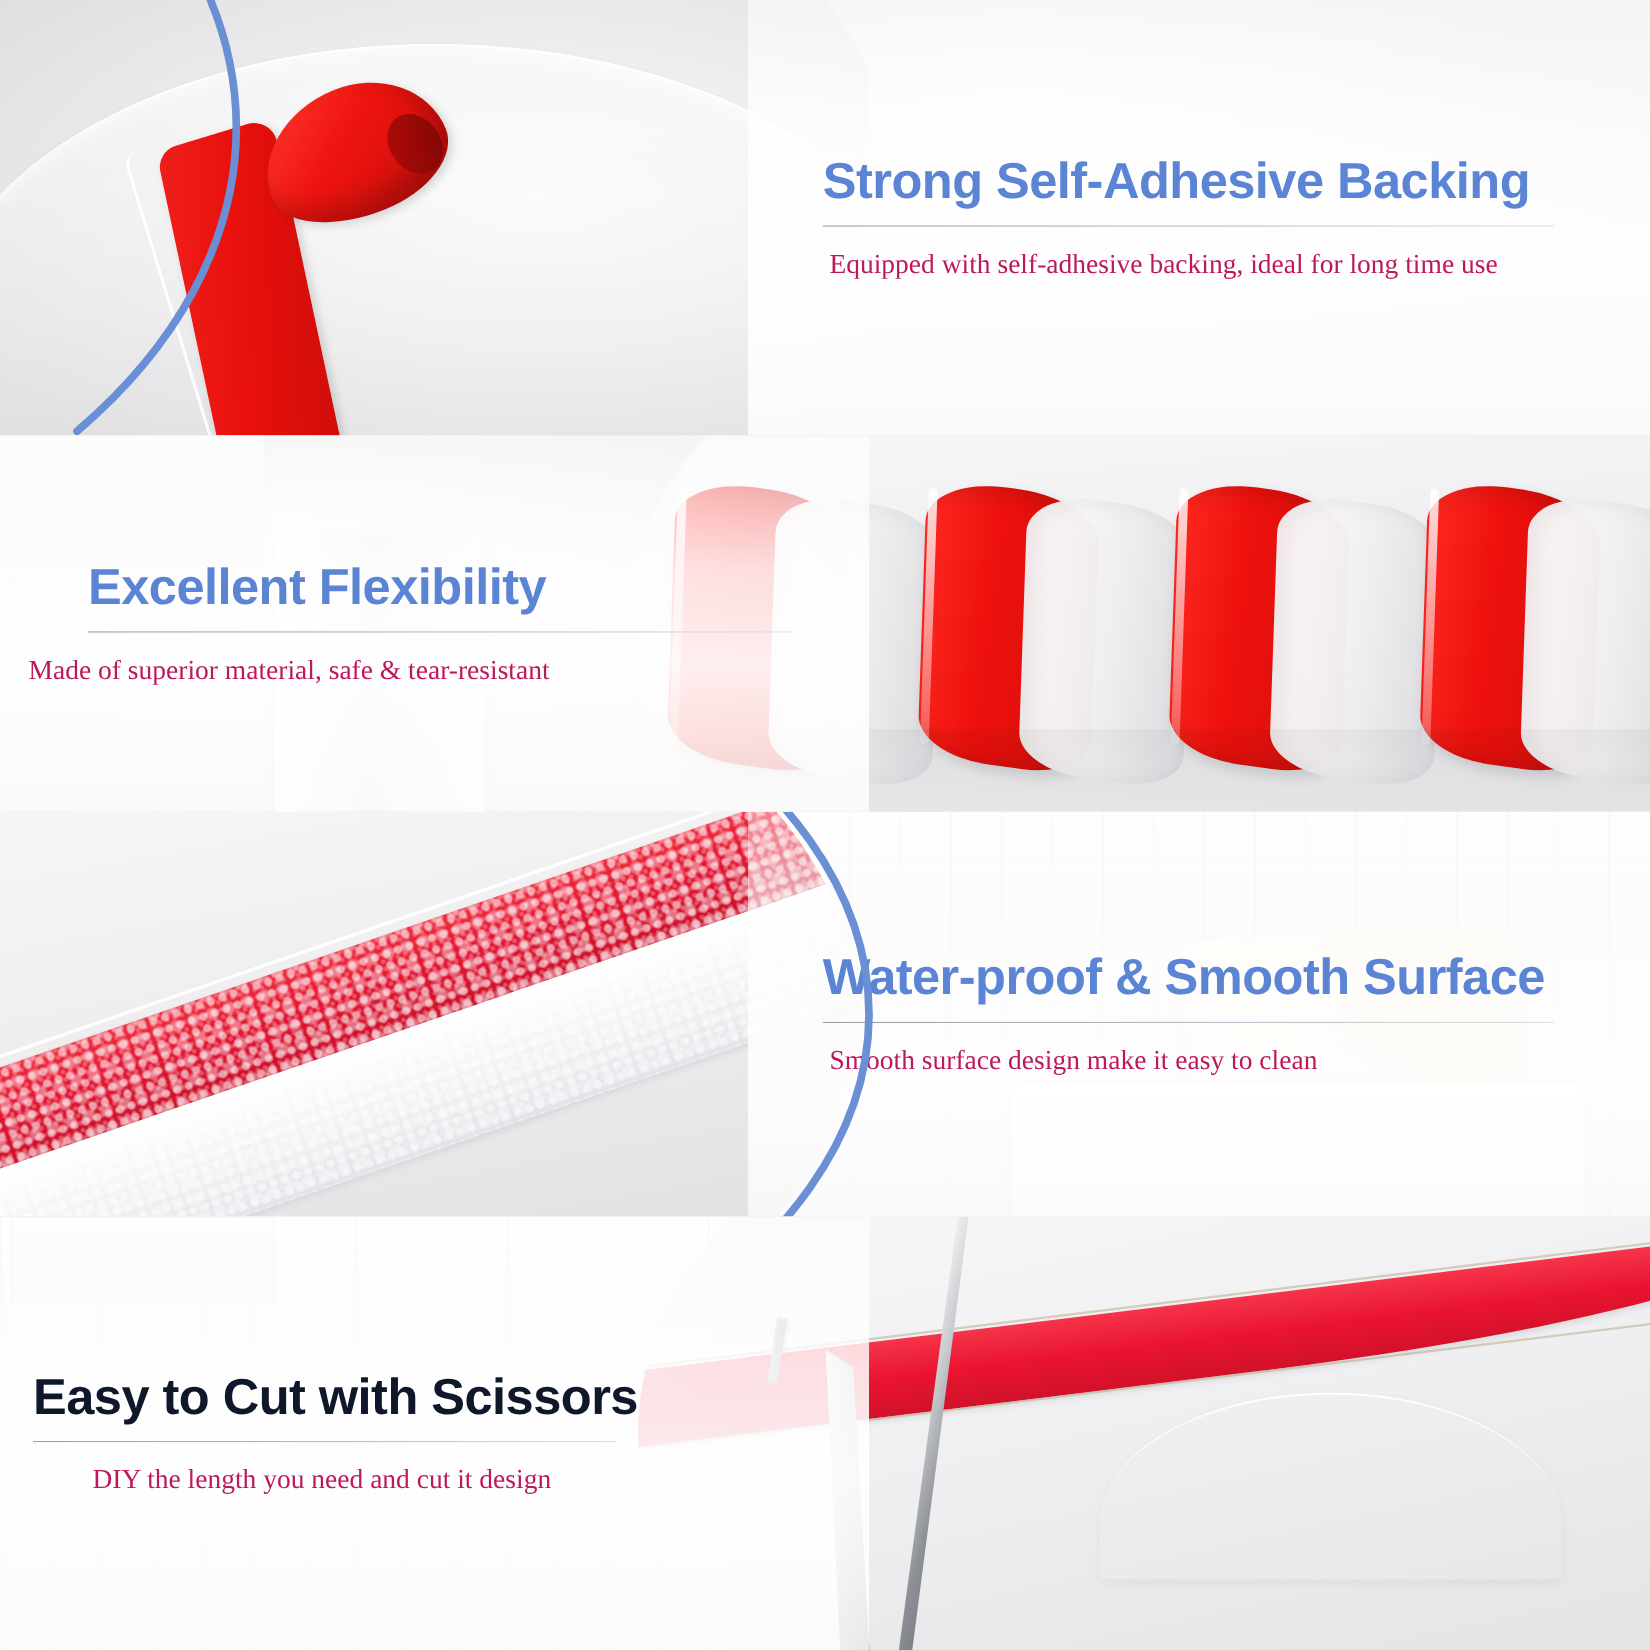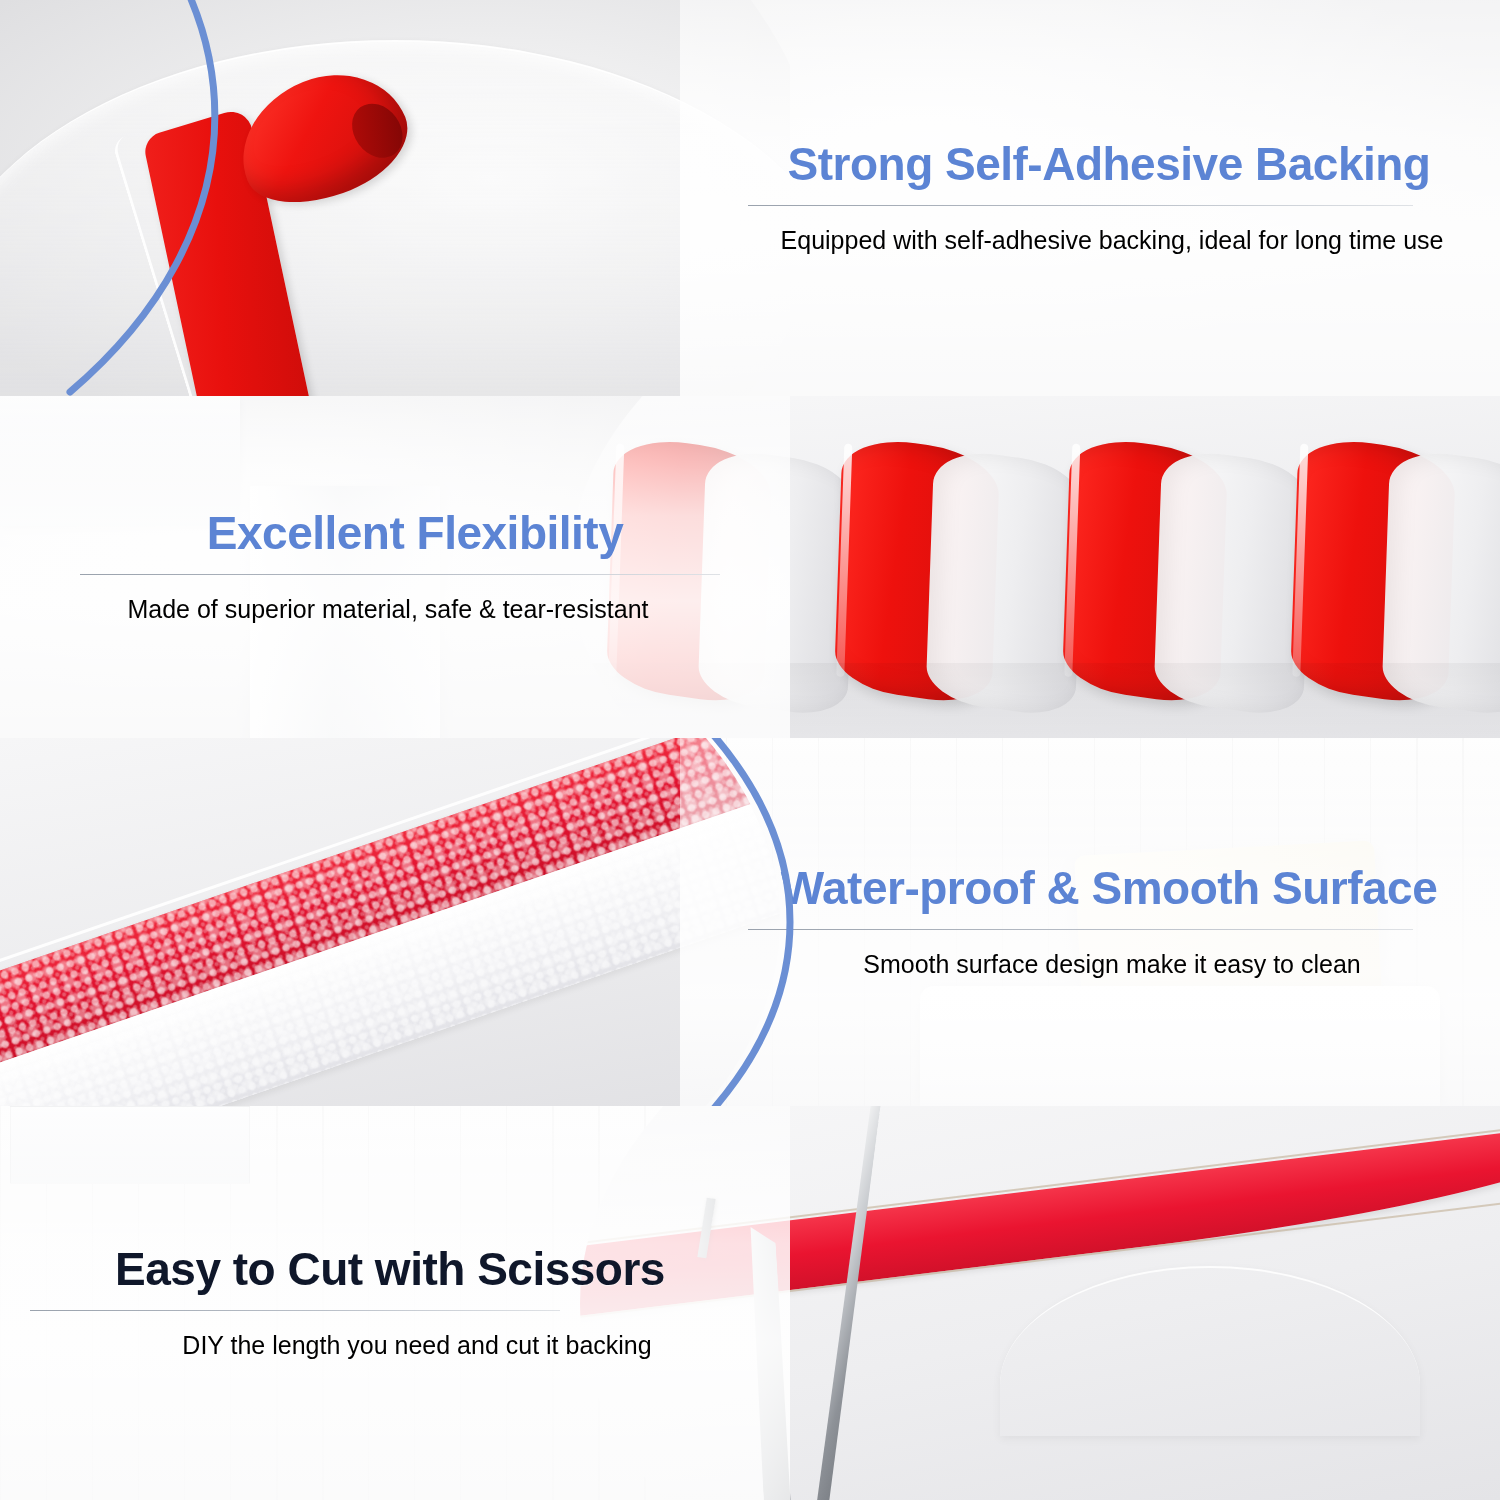--- a/index.html
+++ b/index.html
@@ -21,36 +21,36 @@
   
   .textpanel {
     position:absolute; top:0; height:100%;
     display:flex; flex-direction:column; justify-content:center;
     overflow:hidden;
   }
   .tp-right { right:0; width:820px; padding-left:68px; padding-right:30px; }
   .tp-left  { left:0;  width:790px; padding-left:22px; padding-right:40px; }
 
   .tp-bg { position:absolute; inset:0; z-index:0; }
-  .tp-inner { position:relative; z-index:3;text-align:center; }
+  .tp-inner { position:relative; z-index:3; }
 
   .heading {
     font-weight:bold;
     font-size:46px;
     letter-spacing:-0.5px;
     line-height:1.06;
     white-space:nowrap;
     text-shadow:0 1px 0 rgba(255,255,255,.55);
   }
   .rule {
     height:1px; margin:17px 0 19px 0;
     background:linear-gradient(to right,#9aa2ad 0%,#b9bfc8 55%,#dfe2e6 100%);
   }
   .sub {
-    font-size:25px; color:#000000; line-height:1.25; white-space:nowrap;
+    font-size:25px; color:#be185d; line-height:1.25; white-space:nowrap;font-family:Liberation Serif, serif;
   }
   
   #row1 .rule { width:665px; }
   #row1 .sub  { padding-left:6px; }
   #row2 .heading { padding-left:58px; }
   #row2 .rule { width:640px; margin-left:58px; }
   #row2 .sub  { padding-left:4px; }
   #row3 .rule { width:665px; }
   #row3 .sub  { padding-left:6px; }
   #row4 .heading { padding-left:8px; }
@@ -370,21 +370,21 @@
 
     <div class="textpanel tp-left">
       <div class="tp-bg wall-panel"></div>
       <div style="position:absolute;left:10px;top:0;width:240px;height:78px;z-index:1;
                   background:linear-gradient(180deg,#fcfcfd,#eef0f2);
                   border:1px solid rgba(0,0,0,.05);"></div>
       <div class="fade-white"></div>
       <div class="tp-inner">
         <div class="heading" style="color:#0f172a">Easy to Cut with Scissors</div>
         <div class="rule"></div>
-        <div class="sub">DIY the length you need and cut it backing</div>
+        <div class="sub">DIY the length you need and cut it design</div>
       </div>
     </div>
 
     <div class="imgpanel ip-right r4" style="width:920px">
       <div class="clipwrap" style="clip-path: ellipse(865px 460px at 865px 197px);">
         <div class="photo">
           <div class="base"></div>
           <div class="band">
             <div class="ln" style="top:20%"></div>
             <div class="red"></div>

